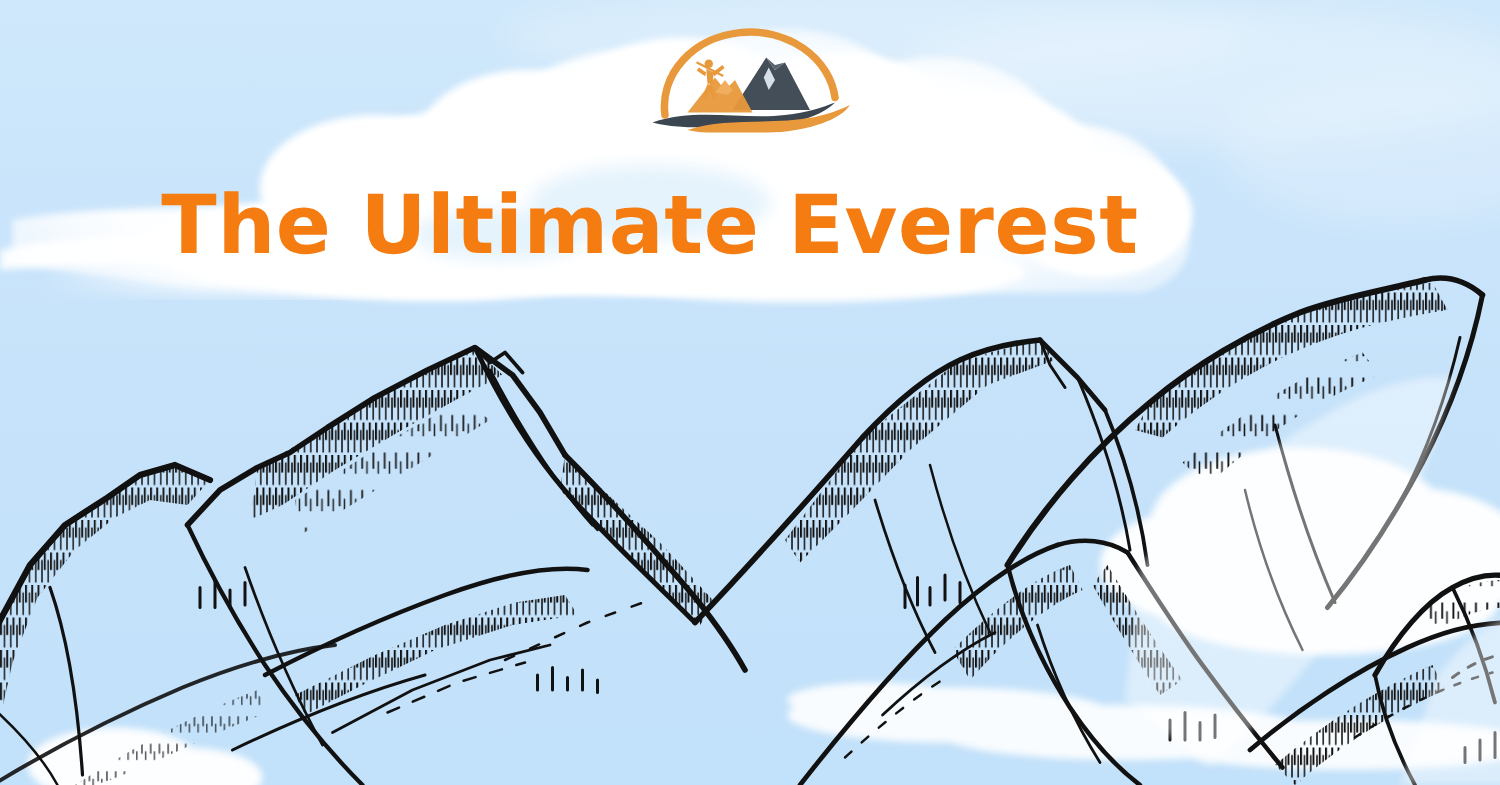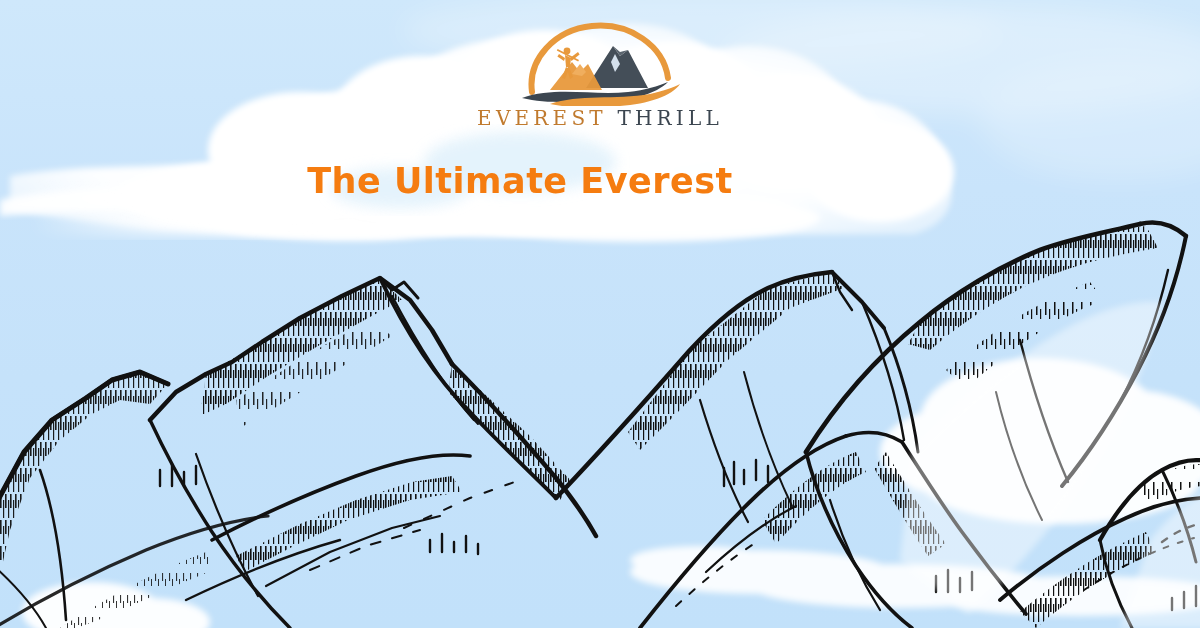--- a/index.html
+++ b/index.html
@@ -32,21 +32,21 @@
     white-space:nowrap;
   }
   #logo-word-everest{ color:#C07A2E; }
   #logo-word-thrill{ color:#3C4650; }
 
   
   #headline{
     position:absolute; left:0; top:148px; width:1040px;
     text-align:center; z-index:6;
     font-weight:bold;
-    font-size:35px;
+    font-size:65px;
     line-height:66px;
     letter-spacing:0.5px;
     color:#F57C10;
     text-shadow:0 1px 0 rgba(255,255,255,.25);
   }
   #headline .ln{ display:block; white-space:nowrap; }
 </style>
 </head>
 <body>
 
@@ -135,23 +135,20 @@
         <path d="M53 45 L57 55 L54 57 L51 47 Z"></path>
         <path d="M41.6 27 L63 38 L62.2 39.6 L40.8 28.6 Z"></path>
       </g>
 
       <path d="M6 76 C 40 64, 78 74, 112 70 C 130 68, 142 64, 152 60
                C 140 72, 116 78, 92 79 C 58 80, 30 82, 6 76 Z" fill="#3C4650"></path>
 
       <path d="M34 82 C 62 72, 100 78, 134 72 C 148 69, 158 65, 164 62
                C 156 74, 132 82, 104 84 C 76 86, 52 86, 34 82 Z" fill="#E8993C"></path>
     </svg>
-    <div id="logo-wordmark">
-      <span id="logo-word-everest">EVEREST</span><span>&nbsp;</span><span id="logo-word-thrill">THRILL</span>
-    </div>
   </div>
 
   <h1 id="headline">
     <span class="ln">The Ultimate Everest</span>
   </h1>
 
   <svg class="layer" viewBox="0 0 1200 628" preserveAspectRatio="none" style="z-index:3">
     <g fill="#ffffff" filter="url(#blurSm)" opacity=".95">
       <ellipse cx="1040" cy="420" rx="120" ry="62"></ellipse>
       <ellipse cx="1128" cy="446" rx="96" ry="56"></ellipse>

